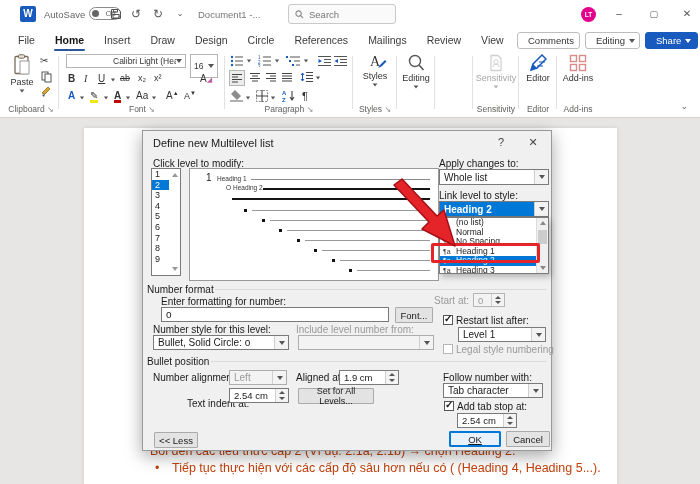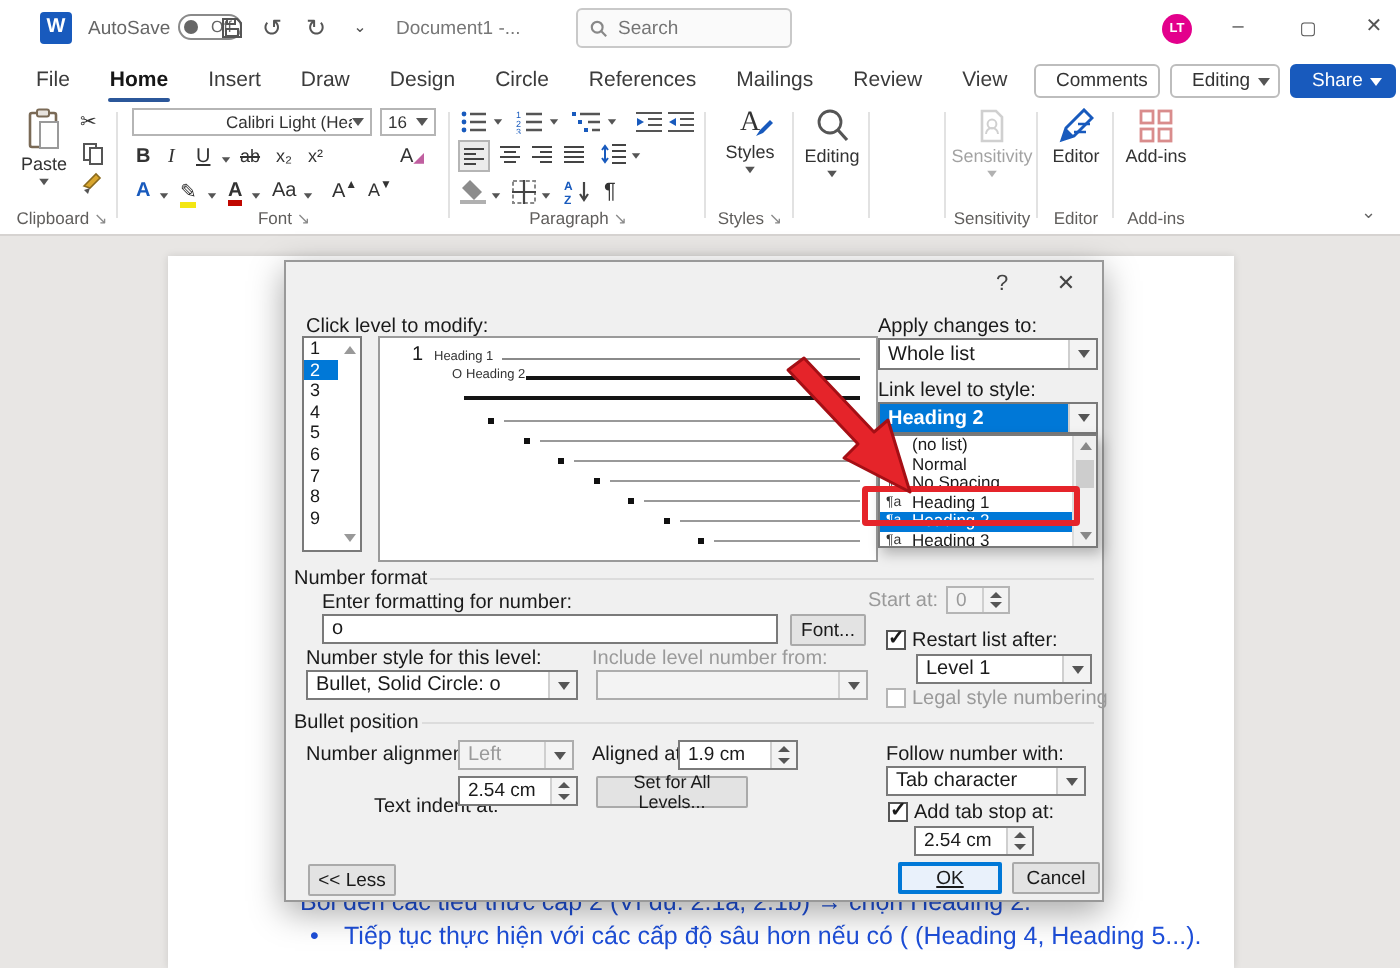--- a/index.html
+++ b/index.html
@@ -44,21 +44,21 @@
   .mini { position:absolute; font-size:10px; color:#333; }
   .fbox { position:absolute; border:1px solid #b5b5b5; background:#fff; font-size:8.5px; color:#333; display:flex; align-items:center; padding:0 3px; justify-content:space-between; }
   .icon-svg { display:block; }
   .grayed-btn { opacity:.45; }
 
   .glyph-btn { position:absolute; font-size:10px; color:#333; }
   .u-bar::after { content:""; position:absolute; left:0; right:2px; bottom:-2px; height:3px; }
 
   
   .page { position:absolute; left:84px; top:128px; width:533px; height:356px; background:#fff; box-shadow:0 0 4px rgba(0,0,0,.12); z-index:1; }
-  .doc-line { position:absolute; font-size:12.5px; color:#1d4ed8; z-index:2; white-space:nowrap; }
+  .doc-line { position:absolute; font-size:12.5px; color:#c2410c; z-index:2; white-space:nowrap; }
 
   
   .dialog { position:absolute; left:142px; top:130px; width:410px; height:321px; background:#f0f0f0; border:1px solid #999; box-shadow:0 5px 16px rgba(0,0,0,.35); z-index:10; font-size:10px; color:#1a1a1a; }
   .dlg-title { position:absolute; left:10px; top:6px; font-size:11px; color:#1a1a1a; }
   .dlg-sys { position:absolute; top:3px; width:20px; height:16px; text-align:center; font-size:11px; color:#444; line-height:16px; }
   .lbl { position:absolute; font-size:10px; color:#1a1a1a; white-space:nowrap; }
   .lbl.gray { color:#9a9a9a; }
   .section-line { position:absolute; height:1px; background:#dcdcdc; }
 
   .listbox { position:absolute; left:8px; top:37px; width:30px; height:108px; background:#fff; border:1px solid #7a7a7a; overflow:hidden; }
@@ -206,21 +206,21 @@
         </svg>
       <div class="rib-group-label"><span>Clipboard</span> <span class="expander">↘</span></div>
     </div>
     <div class="rib-sep" style="left:58px;"></div>
 
     <div style="position:absolute; left:62px; top:0; width:160px; height:66px;">
       <div class="fbox" style="left:4px; top:3px; width:120px; height:14px;">
         <span style="font-size:8.5px; overflow:hidden; white-space:nowrap;margin-left:43px;">Calibri Light (Headings)</span>
         <span class="chev"></span>
       </div>
-      <div class="fbox" style="left:128px; top:3px; width:28px; height:14px;">
+      <div class="fbox" style="left:128px; top:3px; width:28px; height:24px;">
         <span style="font-size:8.5px;">16</span>
         <span class="chev"></span>
       </div>
       <span class="glyph-btn" style="left:6px; top:22px; font-weight:bold;">B</span>
       <span class="glyph-btn" style="left:22px; top:22px; font-style:italic; font-family:'Liberation Serif',serif;">I</span>
       <span class="glyph-btn" style="left:36px; top:22px; text-decoration:underline;">U</span>
       <span class="chev" style="position:absolute; left:48px; top:27px; transform:scale(.7);"></span>
       <span class="glyph-btn" style="left:58px; top:22px; text-decoration:line-through; font-size:9px;">ab</span>
       <span class="glyph-btn" style="left:76px; top:22px; font-size:9px;">x₂</span>
       <span class="glyph-btn" style="left:92px; top:22px; font-size:9px;" data_interactable="true">x²</span>
@@ -378,20 +378,21 @@
 
     <span style="position:absolute; right:12px; bottom:6px; font-size:9px; color:#666;">⌄</span>
   </div>
 
   <div class="page"></div>
   <div class="doc-line" style="left:150px; top:444px; z-index:2;">Bôi đen các tiêu thức cấp 2 (Ví dụ: 2.1a, 2.1b) → chọn Heading 2.</div>
   <span class="doc-line" style="left:155px; top:461px; z-index:2;">•</span>
   <div class="doc-line" style="left:172px; top:461px; z-index:2;">Tiếp tục thực hiện với các cấp độ sâu hơn nếu có ( (Heading 4, Heading 5...).</div>
 
   <div class="dialog">
+    <div class="dlg-title">Define new Multilevel list</div>
     <div class="dlg-sys" style="left:348px;">?</div>
     <div class="dlg-sys" style="left:380px;">✕</div>
 
     <span class="lbl" style="left:10px; top:27px;">Click level to modify:</span>
 
     <div class="listbox">
       <div class="lv-row">1</div>
         <div class="lv-row selected">2</div>
         <div class="lv-row">3</div>
         <div class="lv-row">4</div>

